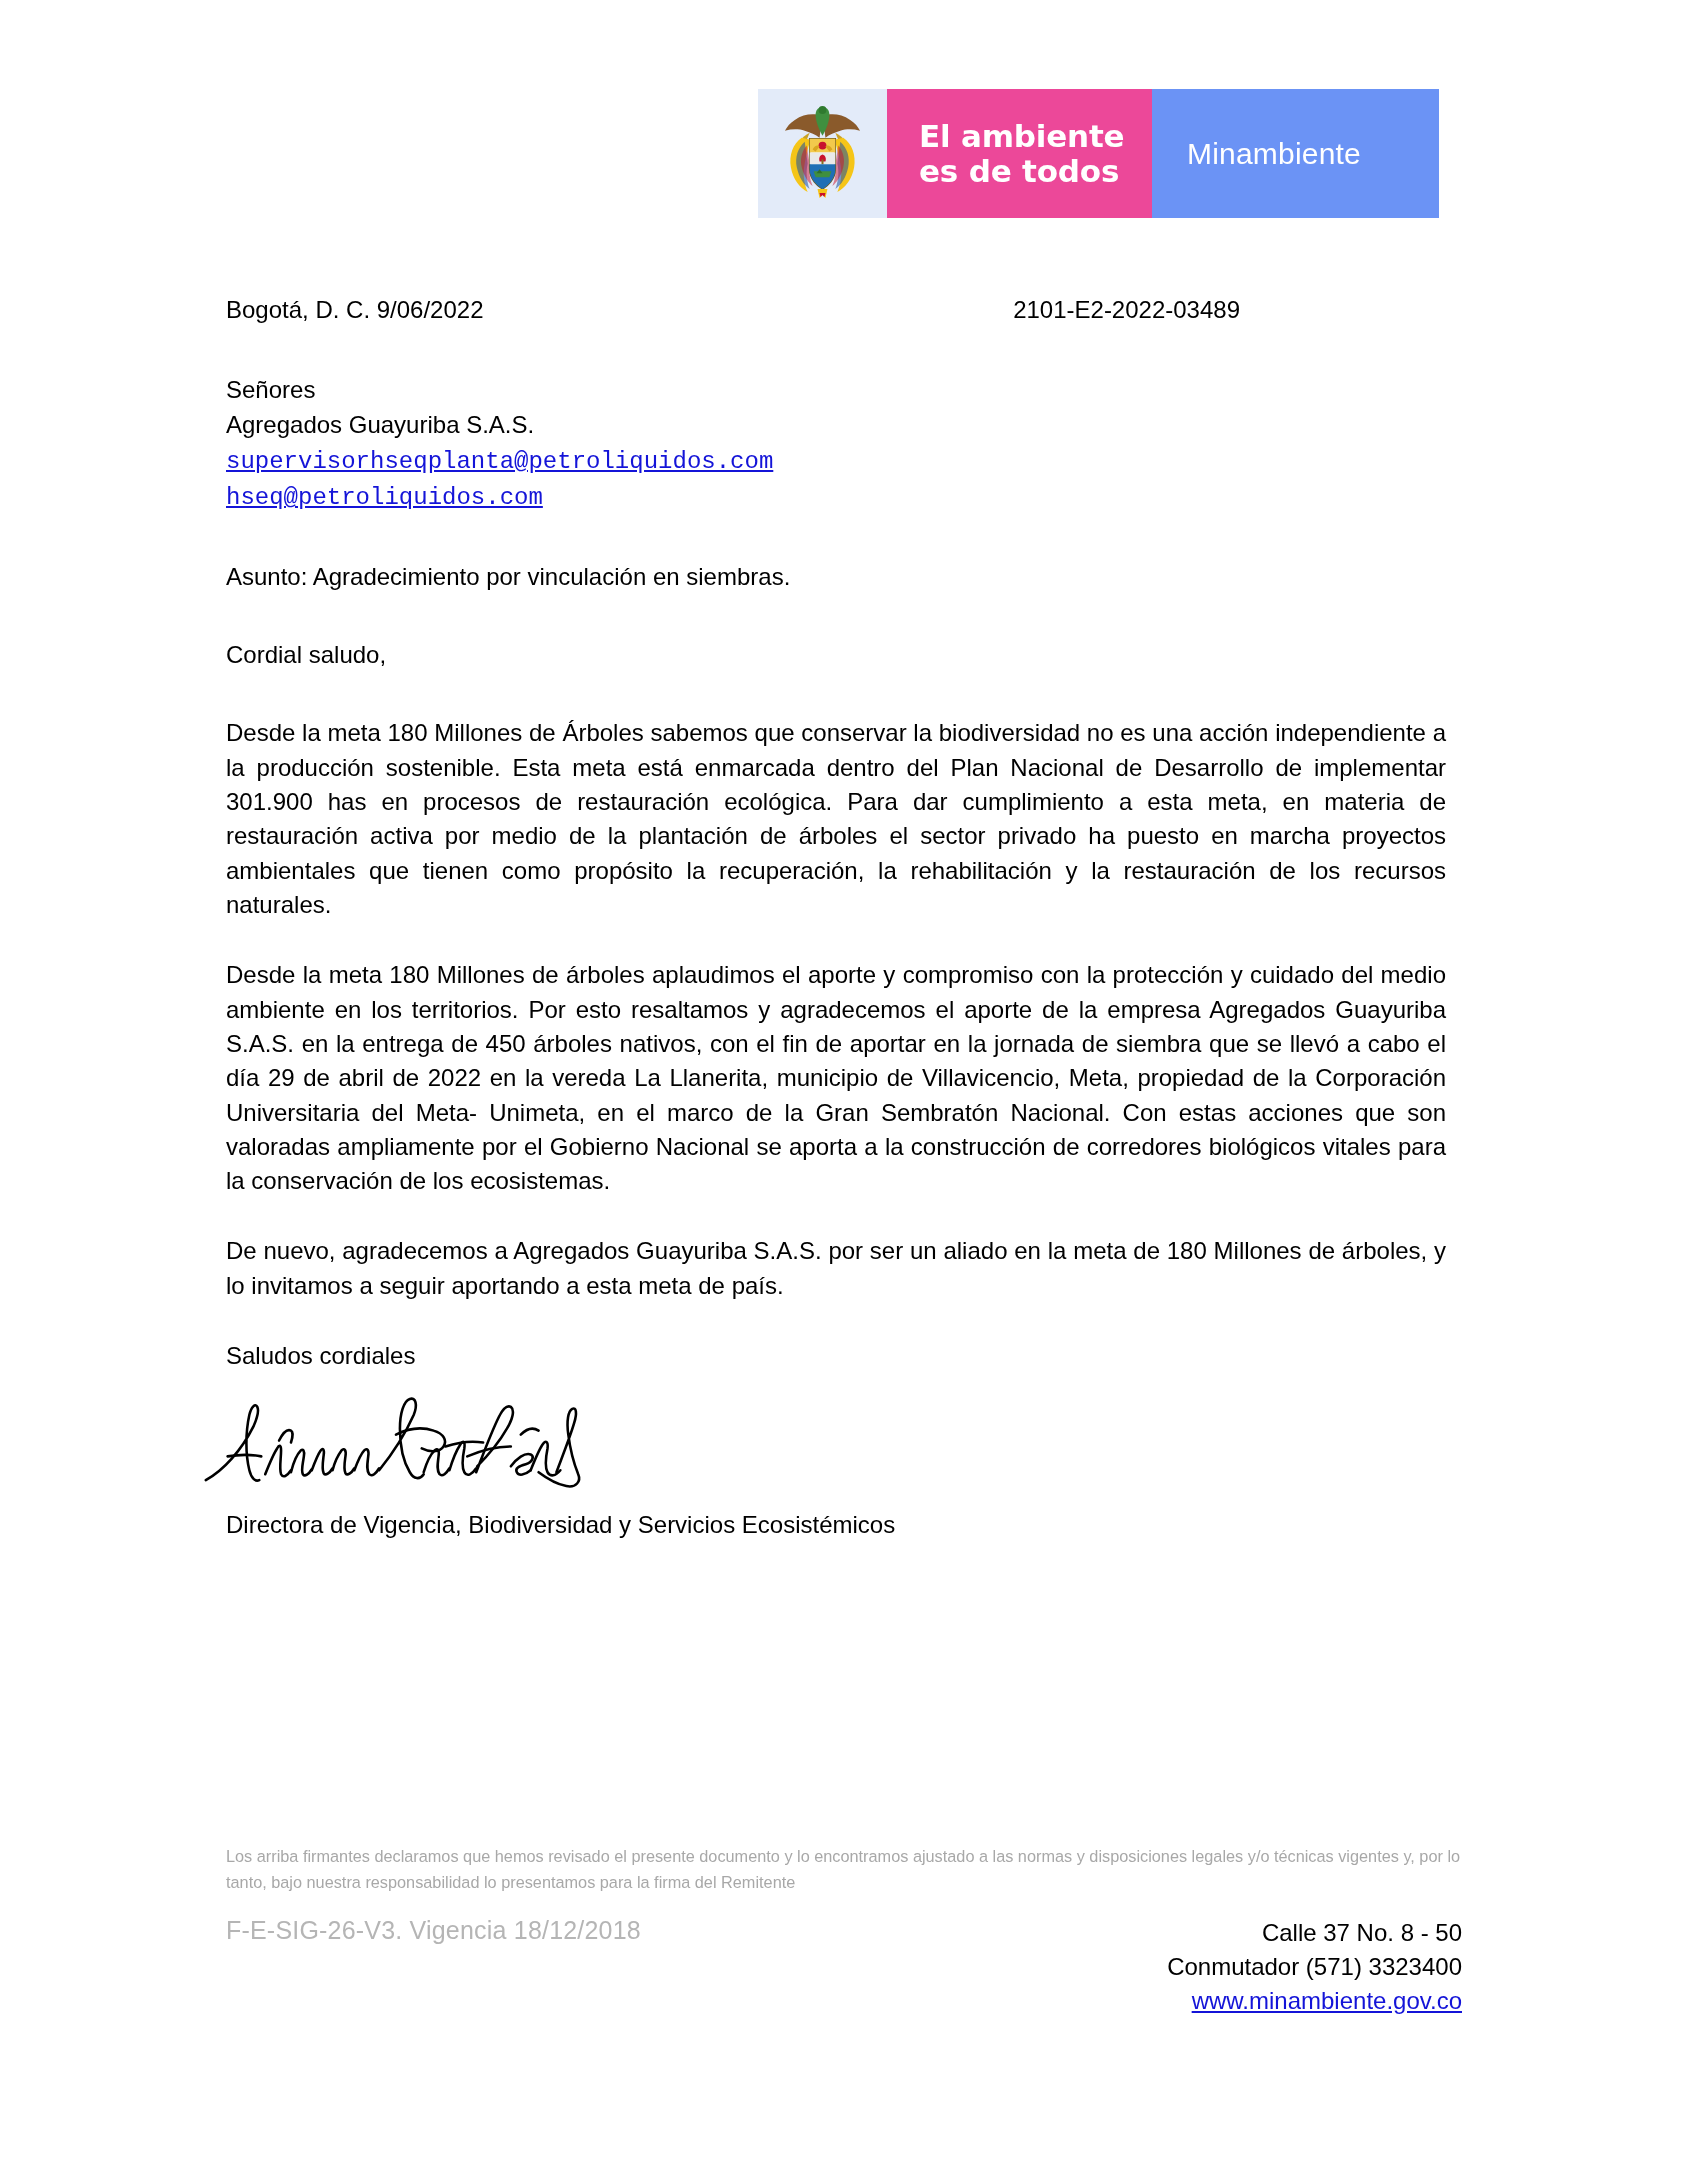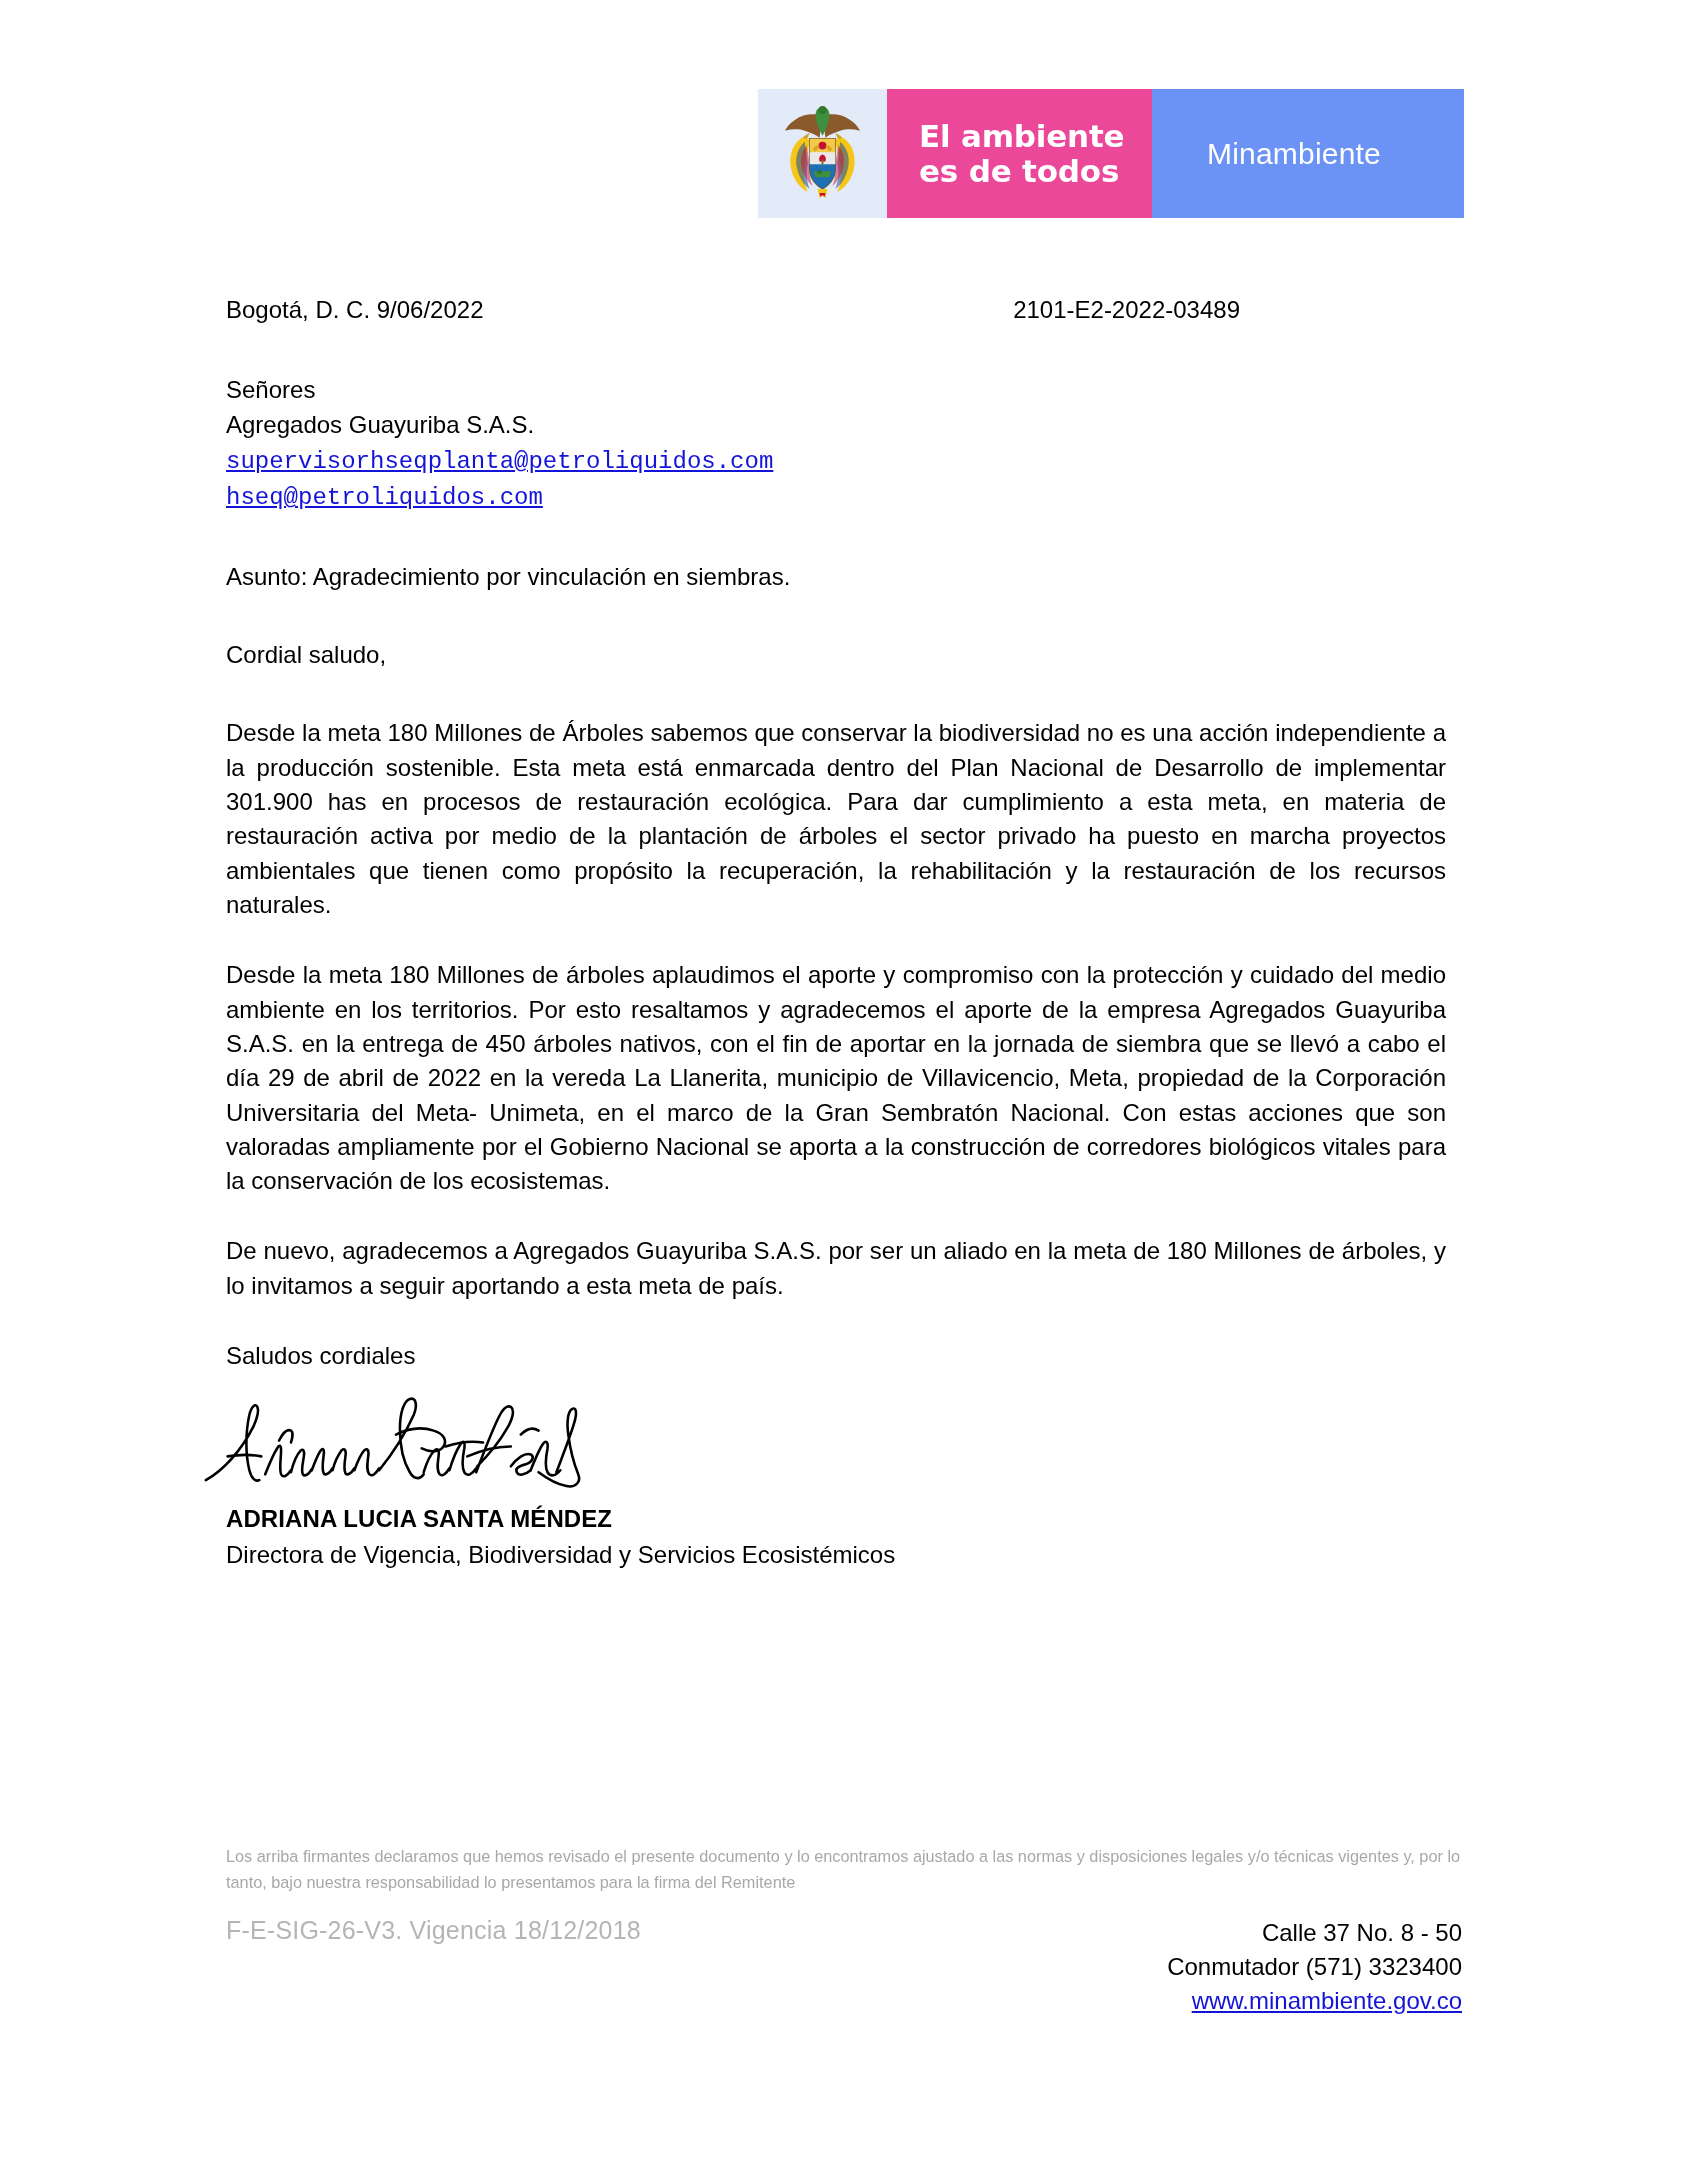--- a/index.html
+++ b/index.html
@@ -52,25 +52,25 @@
   }
   .logo-slogan-panel .line {
     color: #ffffff;
     font-family: "DejaVu Sans", sans-serif;
     font-weight: bold;
     font-size: 31px;
     line-height: 35px;
     letter-spacing: -0.2px;
   }
   .logo-brand-panel {
-    width: 312px;
+    width: 287px;
     background: #6b93f5;
     display: flex;
     align-items: center;
-    padding-left: 55px;
+    padding-left: 35px;
     box-sizing: border-box;
   }
   .logo-brand-panel .brand {
     color: #ffffff;
     font-family: "Liberation Sans", sans-serif;
     font-size: 30px;
     letter-spacing: 0.2px;
   }
 
   
@@ -284,21 +284,20 @@
           <path d="M330 82 C336 74 344 68 350 70 C354 72 352 78 345 80 C338 82 334 84 336 88 C338 92 344 91 350 86"></path>
           <path d="M340 50 C346 44 352 42 358 46"></path>
 
           <path d="M350 86 C354 76 358 66 362 60 C365 55 368 57 367 64 C365 74 364 82 367 88 C370 93 375 92 380 86"></path>
           <path d="M376 88 C382 72 390 52 394 38 C397 28 396 22 392 24 C388 26 386 36 388 50 C390 66 394 80 398 90 C401 97 396 104 386 102 C376 100 366 94 358 88"></path>
         </g>
       </svg>
       <div style="height:99px"></div>
     </div>
 
-    <div class="signer-name">ADRIANA LUCIA SANTA MÉNDEZ</div>
     <div class="signer-title">Directora de Vigencia, Biodiversidad y Servicios Ecosistémicos</div>
 
   </div>
 
   <div class="footer">
     <div class="disclaimer">Los arriba firmantes declaramos que hemos revisado el presente documento y lo encontramos ajustado a las normas y disposiciones legales y/o técnicas vigentes y, por lo tanto, bajo nuestra responsabilidad lo presentamos para la firma del Remitente</div>
     <div class="footer-cols">
       <div class="form-code">F-E-SIG-26-V3. Vigencia 18/12/2018</div>
       <div class="contact">
         <div>Calle 37 No. 8 - 50</div>

